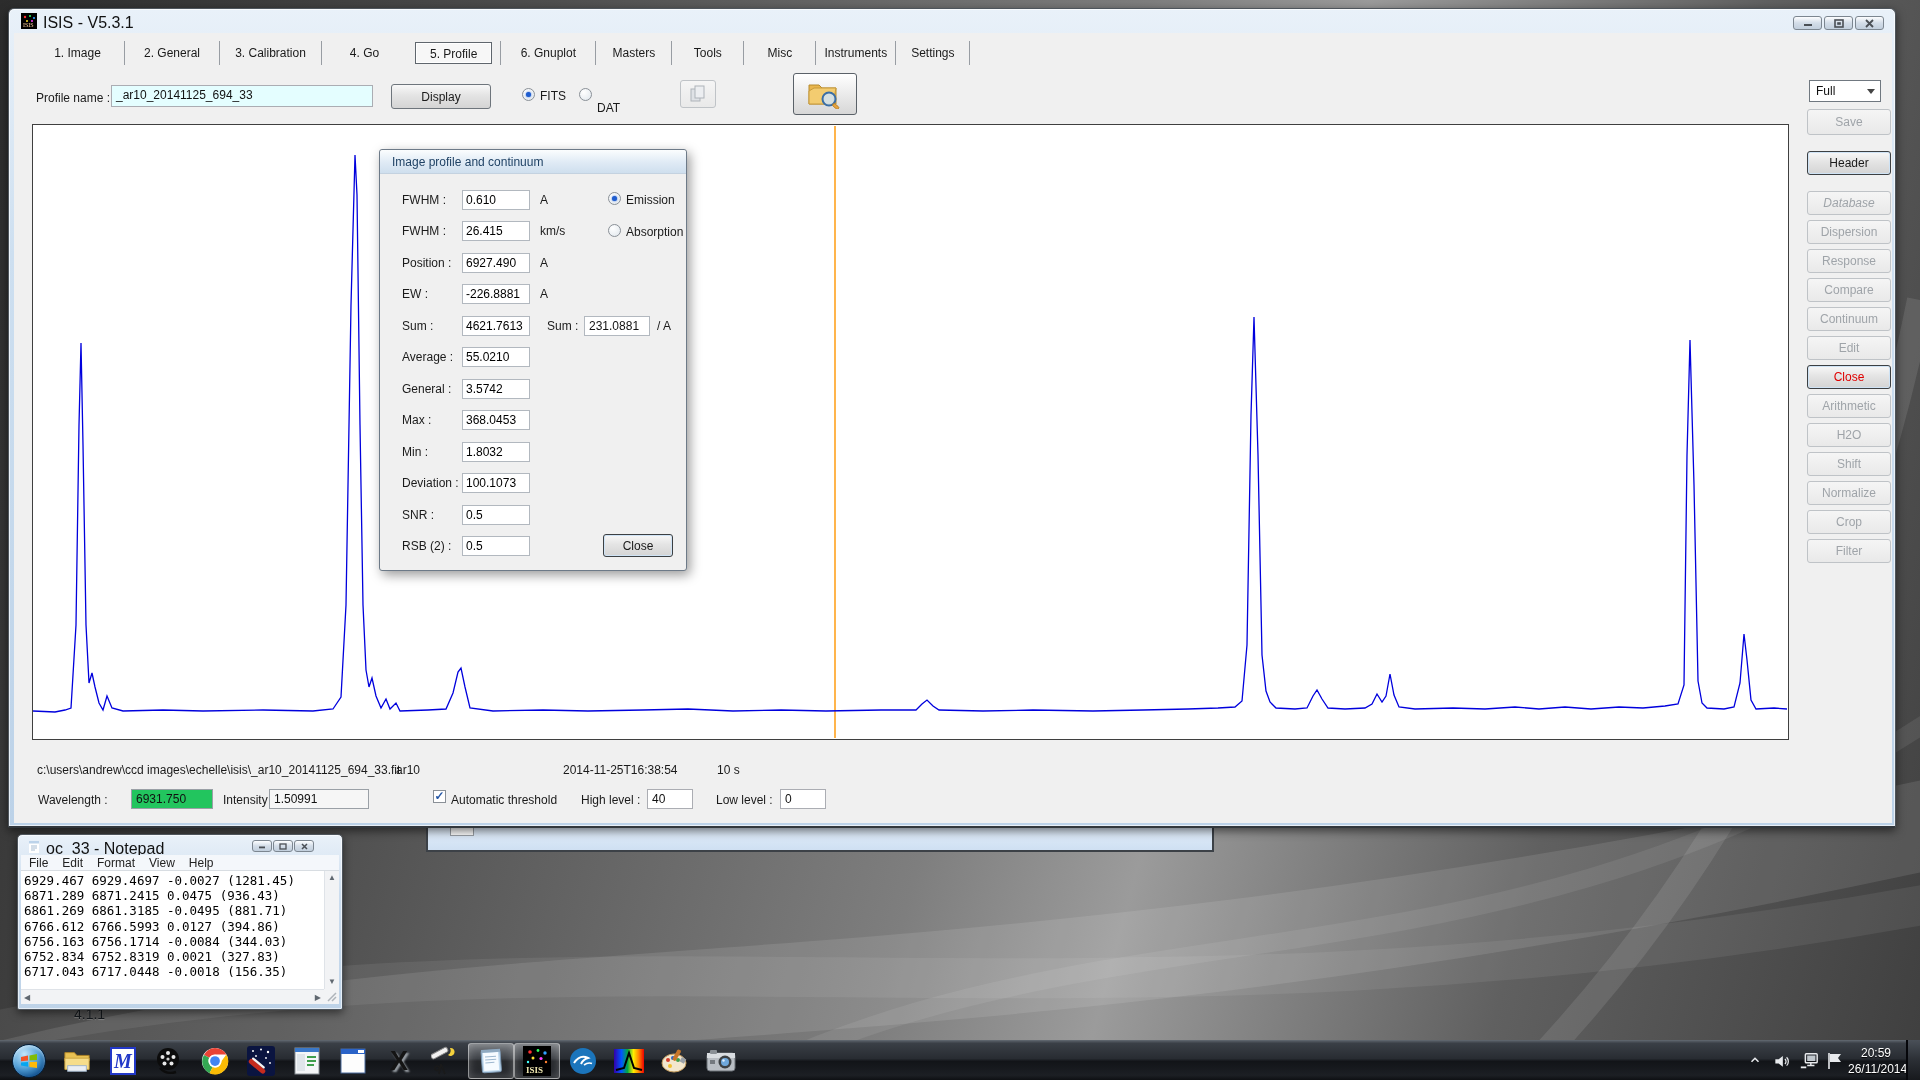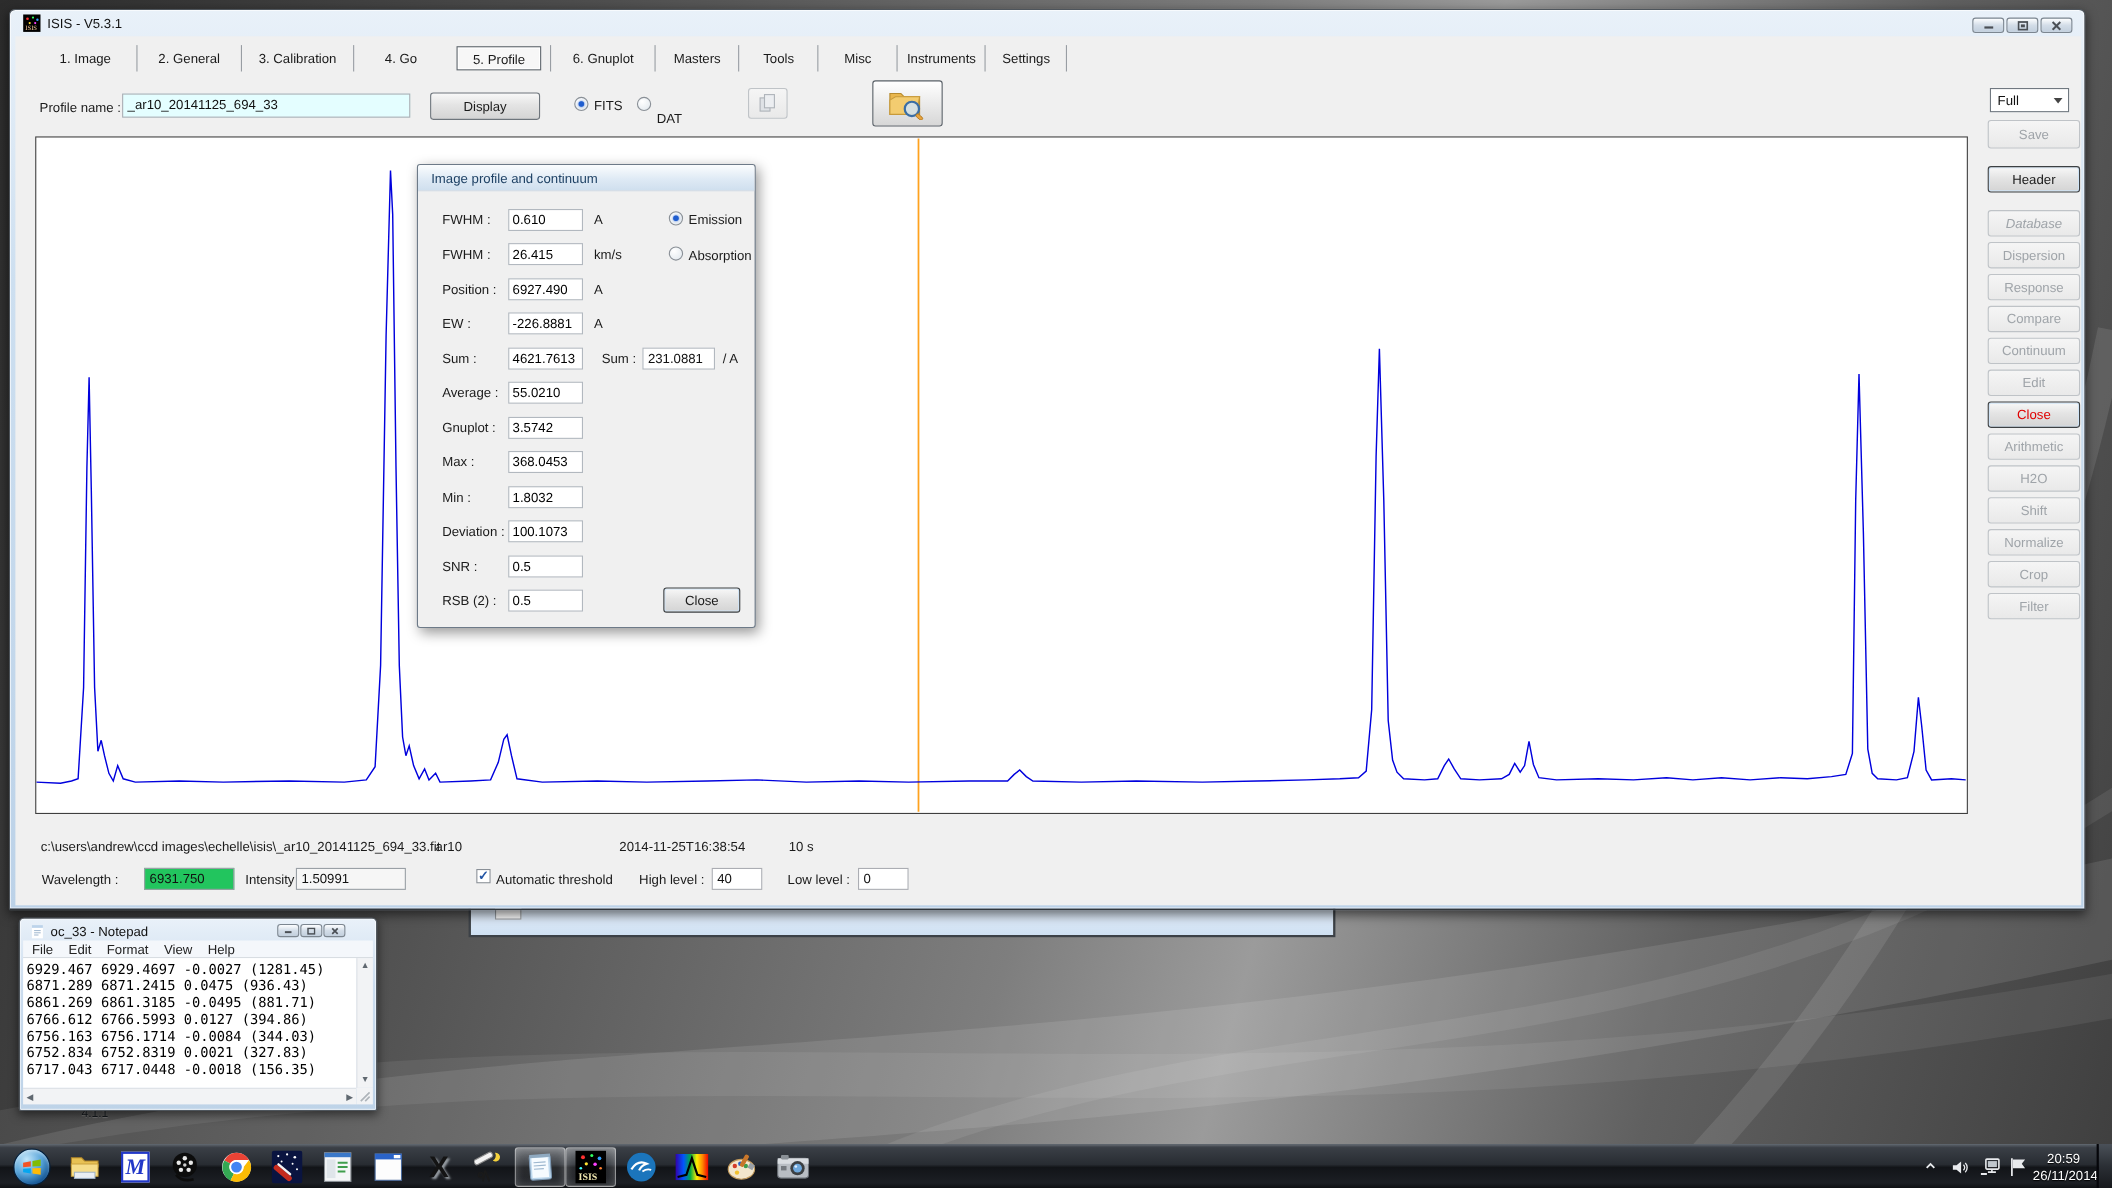--- a/index.html
+++ b/index.html
@@ -8,21 +8,21 @@
 
   
   #desktop { position:absolute; inset:0; background:linear-gradient(105deg,#2c2c2c 0%,#4f4f4f 25%,#7e7e7e 52%,#9b9b9b 62%,#606060 80%,#3f3f3f 100%); }
   #desktop svg { position:absolute; inset:0; }
 
   
   .glass-frame { position:absolute; background:linear-gradient(180deg,#e9f1f9 0%,#cddff0 30%,#bcd2e8 100%);
     border:1px solid #4e555c; border-radius:6px 6px 2px 2px;
     box-shadow:0 3px 10px rgba(0,0,0,.55), inset 0 0 0 1px rgba(255,255,255,.65); }
   .titlebar { position:absolute; left:0; top:0; right:0; height:24px; display:flex; align-items:center; }
-  .title-text { font-size:12px; color:#111; }
+  .title-text { font-size:16px; color:#111; }
   .cap-btn { position:absolute; width:29px; height:14px; border:1px solid #7c8term; border:1px solid #7c8690; border-radius:3px;
     background:linear-gradient(#fdfeff,#d3dde8 50%,#c2cfdd); display:flex; align-items:center; justify-content:center; }
   .client { position:absolute; background:#f0f0f0; }
 
   
   .tabrow { position:absolute; display:flex; align-items:center; height:28px; font-size:12px; color:#1a1a1a; }
   .tabcell { text-align:center; border-right:1px solid #989da3; height:24px; line-height:24px; }
   .tabbox { margin:0 8px; border:1px solid #5f666d; background:#f7f7f7; box-shadow:inset 0 0 0 1px #fff; padding:0 14px; height:22px; line-height:22px; }
 
   
@@ -82,21 +82,21 @@
     <path d="M-50,1040 C600,900 1100,1060 1950,900" stroke="#ffffff" stroke-opacity="0.07" stroke-width="40" fill="none"></path>
     <path d="M700,1100 C1100,880 1500,1020 1960,700" stroke="#ffffff" stroke-opacity="0.08" stroke-width="18" fill="none"></path>
     <path d="M1500,1100 C1700,900 1850,650 1920,300" stroke="#ffffff" stroke-opacity="0.10" stroke-width="26" fill="none"></path>
   </svg>
 </div>
 
 <div class="abs" style="left:426px; top:824px; width:788px; height:28px; border:2px solid #3c4147; background:linear-gradient(#e3eefb,#cfe0f2); box-shadow:inset 0 1px 0 #fff;">
   <div class="abs" style="left:22px; top:0; width:24px; height:10px; background:#fff; border:1px solid #9aa0a6;"></div>
 </div>
 
-<div class="abs lbl" style="left:74px; top:1006px; font-size:11px; color:#14181c; text-shadow:0 1px 1px rgba(255,255,255,.25);">4.1.1</div>
+<div class="abs lbl" style="left:74px; top:1006px; font-size:14px; color:#14181c; text-shadow:0 1px 1px rgba(255,255,255,.25);">4.1.1</div>
 
 <div class="glass-frame" style="left:8px; top:8px; width:1888px; height:820px; border-bottom:2px solid #32373c;">
 
   <div class="titlebar">
     <svg class="abs" style="left:12px; top:4px;" width="16" height="16" viewBox="0 0 16 16">
       <rect width="16" height="16" fill="#000"></rect>
       <circle cx="4" cy="4" r="1.2" fill="#ff3030"></circle>
         <circle cx="9" cy="3" r="1" fill="#30ff60"></circle>
       <circle cx="13" cy="5" r="1.1" fill="#30a0ff"></circle>
         <circle cx="6" cy="8" r="1" fill="#ffe030"></circle>
@@ -230,21 +230,21 @@
         </div>
       <div class="drow" style="top:166px">
           <span class="dlabel">Sum :</span>
           <span class="dinput">4621.7613</span>
         </div>
       <div class="drow" style="top:197px">
           <span class="dlabel">Average :</span>
           <span class="dinput">55.0210</span>
         </div>
       <div class="drow" style="top:229px">
-          <span class="dlabel">Gnuplot :</span>
+          <span class="dlabel">General :</span>
           <span class="dinput">3.5742</span>
         </div>
       <div class="drow" style="top:260px">
           <span class="dlabel">Max :</span>
           <span class="dinput">368.0453</span>
         </div>
       <div class="drow" style="top:292px">
           <span class="dlabel">Min :</span>
           <span class="dinput">1.8032</span>
         </div>

